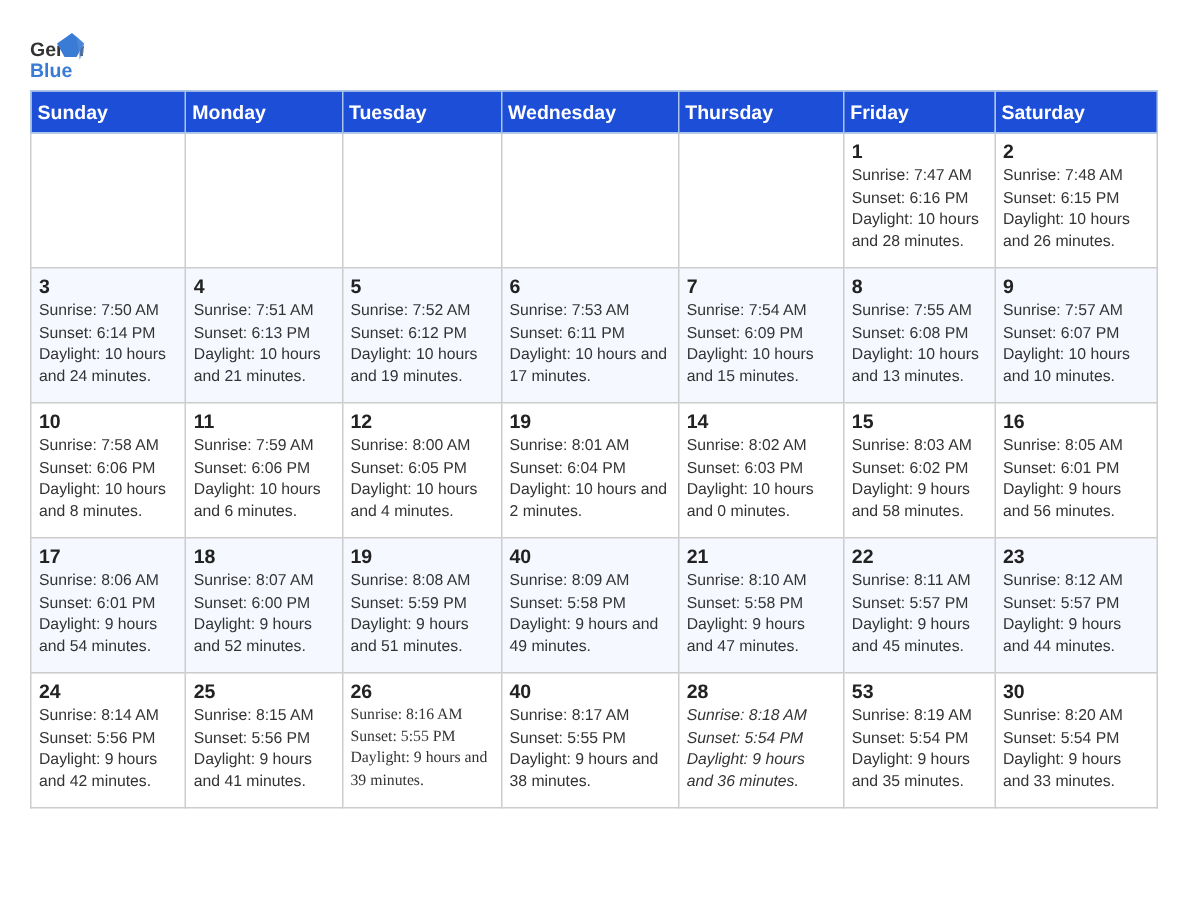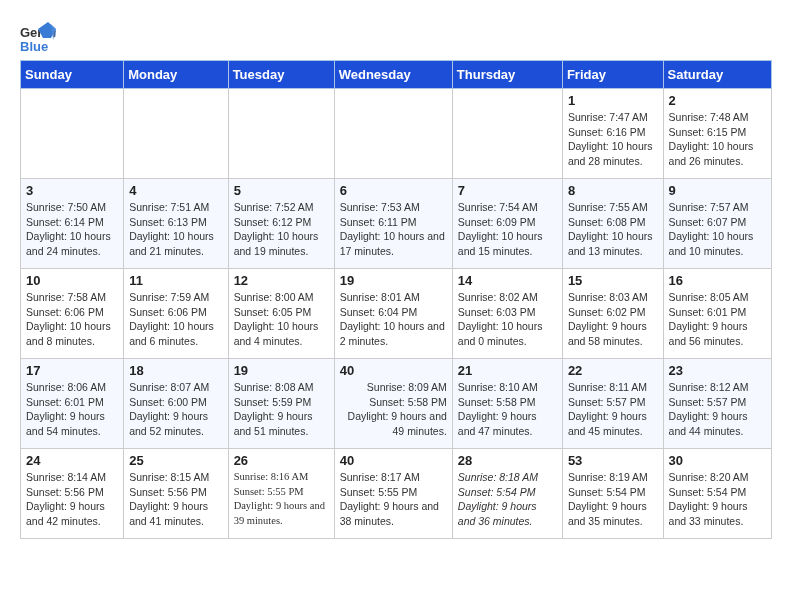--- a/index.html
+++ b/index.html
@@ -233,21 +233,21 @@
 Daylight: 9 hours and 52 minutes.</div>
         </td>
         <td>
           <span class="day-number">19</span>
           <div class="day-info" style="white-space: pre-line;">Sunrise: 8:08 AM
 Sunset: 5:59 PM
 Daylight: 9 hours and 51 minutes.</div>
         </td>
         <td>
           <span class="day-number">40</span>
-          <div class="day-info" style="white-space: pre-line; text-align: right;">Sunrise: 8:09 AM
+          <div class="day-info" style="white-space: pre-line;">Sunrise: 8:09 AM
 Sunset: 5:58 PM
 Daylight: 9 hours and 49 minutes.</div>
         </td>
         <td>
           <span class="day-number">21</span>
           <div class="day-info" style="white-space: pre-line;">Sunrise: 8:10 AM
 Sunset: 5:58 PM
 Daylight: 9 hours and 47 minutes.</div>
         </td>
         <td>

